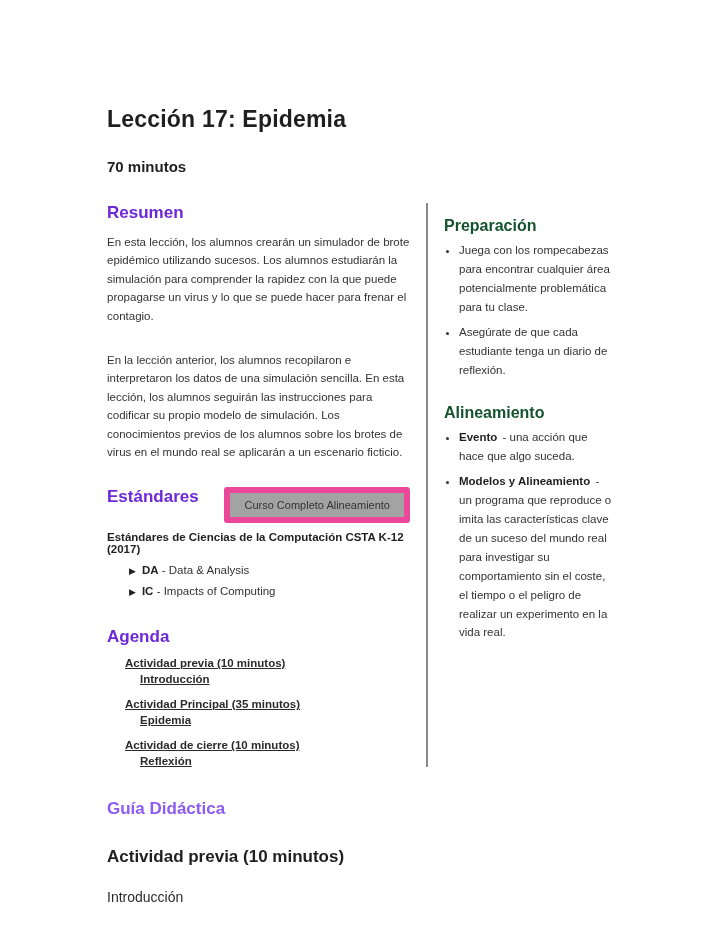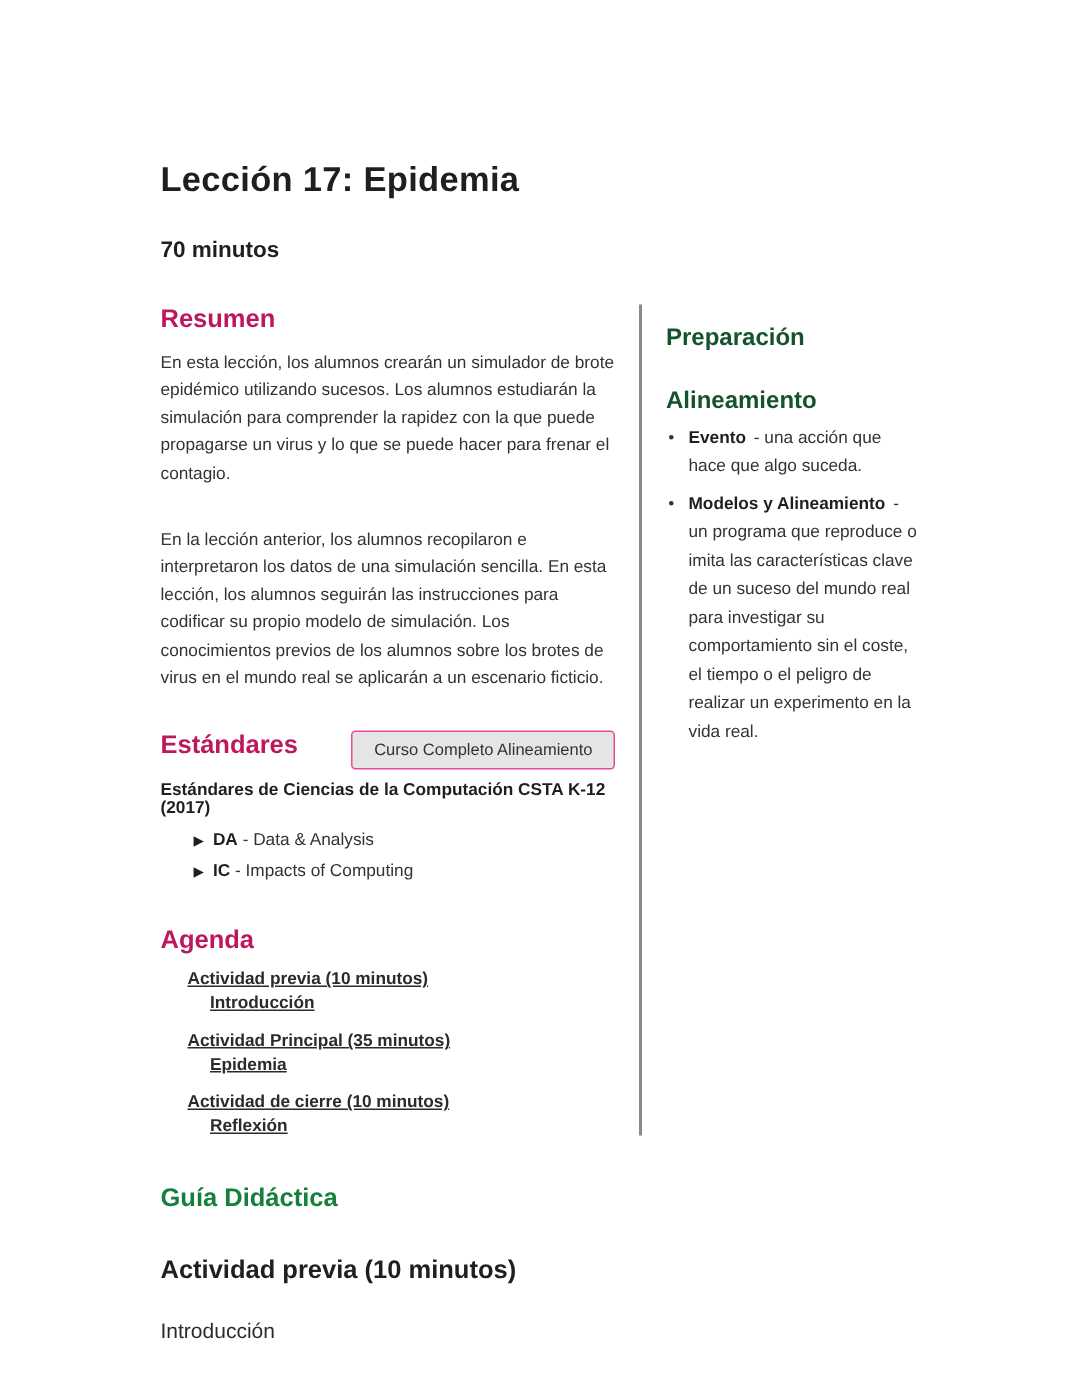--- a/index.html
+++ b/index.html
@@ -14,29 +14,29 @@
   .content { padding: 106px 0 0 107px; width: 611px; }
 
   h1.title { font-size: 23px; font-weight: bold; color: #1f1f1f; letter-spacing: 0.2px; }
   .duration { font-size: 15px; font-weight: bold; color: #1f1f1f; margin-top: 25px; }
 
   .columns { display: flex; align-items: stretch; margin-top: 28px; }
   .col-left { width: 319px; padding-right: 16px; flex: none; }
   .divider { width: 2px; background: #8a8a8a; flex: none; }
   .col-right { width: 184px; padding-left: 16px; padding-top: 14px; flex: none; }
 
-  h2.sec { font-size: 17px; font-weight: bold; color: #be185d; margin-bottom: 10px; }
+  h2.sec { font-size: 17px; font-weight: bold; color: #6d28d9; margin-bottom: 10px; }
   p.body-text { font-size: 11.5px; line-height: 1.6; color: #333; }
 
   .sec-block { margin-top: 26px; }
   .sec-block:first-child { margin-top: 0; }
 
   .standards-head { display: flex; align-items: flex-start; margin-bottom: 8px; }
   .align-btn {
-    margin-left: auto; background: #e5e5e5; border: 1px solid #ec4899; border-radius: 3px;
+    margin-left: auto; background: #a3a3a3; border: 6px solid #ec4899; border-radius: 3px;
     font-family: "Liberation Sans", sans-serif; font-size: 11px; color: #333;
     padding: 6px 14px; cursor: pointer;
   }
   .csta { font-size: 11.5px; font-weight: bold; color: #1f1f1f; margin: 6px 0 4px; }
   .std-item { margin: 9px 0 0 22px; font-size: 11.5px; color: #333; cursor: pointer; }
   .std-item .tri { font-size: 9px; color: #1f1f1f; margin-right: 6px; display: inline-block; }
   .std-item b { color: #1f1f1f; }
 
   .agenda-item { margin: 13px 0 0 18px; font-size: 11.5px; }
   .agenda-item:first-of-type { margin-top: 8px; }
@@ -44,21 +44,21 @@
   .agenda-sub { margin: 4px 0 0 15px; }
 
   h2.sec-r { font-size: 16px; font-weight: bold; color: #14532d; margin-bottom: 6px; }
   .col-right .vocab-head { margin-top: 24px; }
   ul.rail-list { margin: 6px 0 0 0; padding-left: 15px; }
   ul.rail-list li { font-size: 11.5px; line-height: 1.65; color: #333; margin-bottom: 6px; }
   ul.rail-list li b { color: #1f1f1f; }
   .def { margin-left: 2px; }
 
   .bottom { margin-top: 32px; }
-  .guide-h { font-size: 17px; font-weight: bold; color: #15803d; }
+  .guide-h { font-size: 17px; font-weight: bold; color: #8b5cf6; }
   .activity-h { font-size: 17px; font-weight: bold; color: #1f1f1f; margin-top: 28px; }
   .intro-label { font-size: 14px; font-weight: normal; color: #2b2b2b; margin-top: 22px; }
 </style>
 </head>
 <body>
 
 <div class="page">
   <div class="content">
 
     <h1 class="title">Lección 17: Epidemia</h1>
@@ -115,20 +115,24 @@
           </div>
         </div>
 
       </div>
 
       <div class="divider"></div>
 
       <div class="col-right">
 
         <h2 class="sec-r">Preparación</h2>
+        <ul class="rail-list">
+          <li>Juega con los rompecabezas para encontrar cualquier área potencialmente problemática para tu clase.</li>
+          <li>Asegúrate de que cada estudiante tenga un diario de reflexión.</li>
+        </ul>
 
         <h2 class="sec-r vocab-head">Alineamiento</h2>
         <ul class="rail-list">
           <li>
             <b>Evento</b>
             <span class="def">- una acción que hace que algo suceda.</span>
           </li>
           <li>
             <b>Modelos y Alineamiento</b>
             <span class="def">- un programa que reproduce o imita las características clave de un suceso del mundo real para investigar su comportamiento sin el coste, el tiempo o el peligro de realizar un experimento en la vida real.</span>

